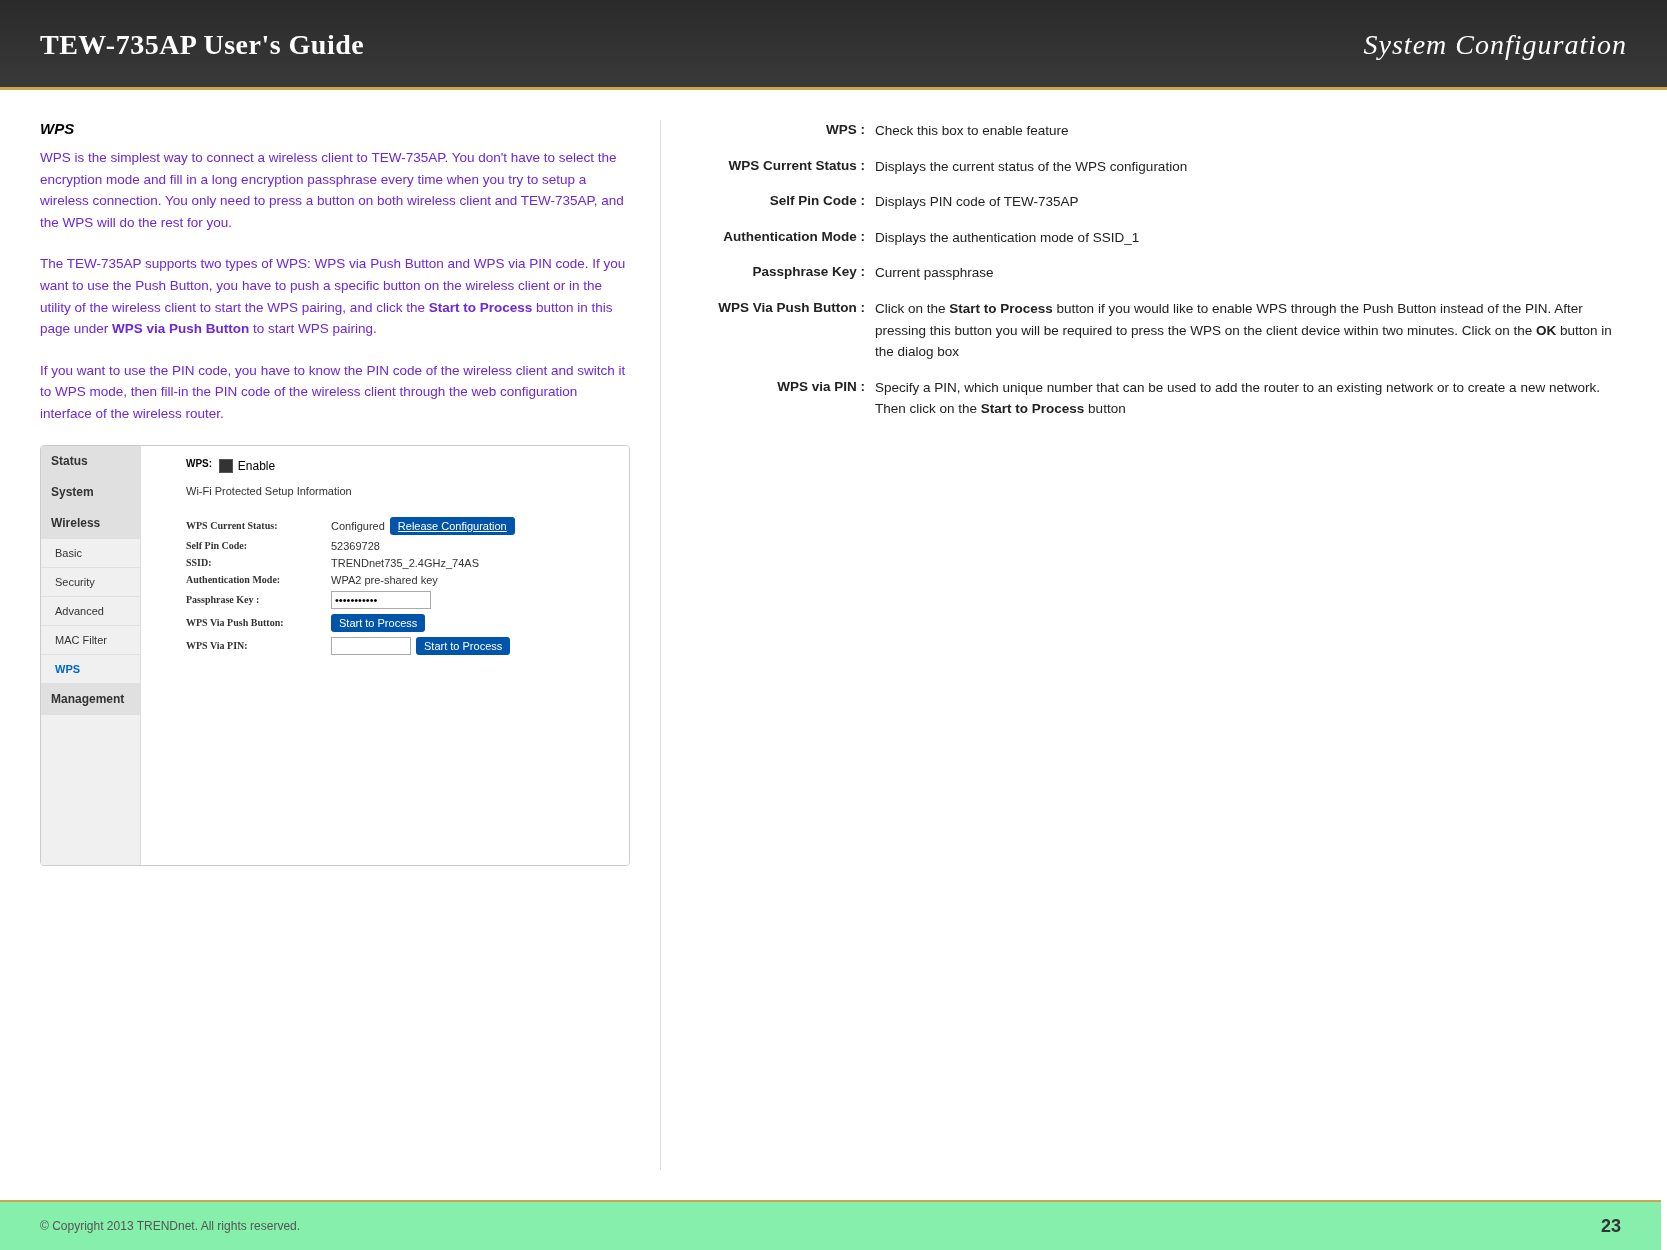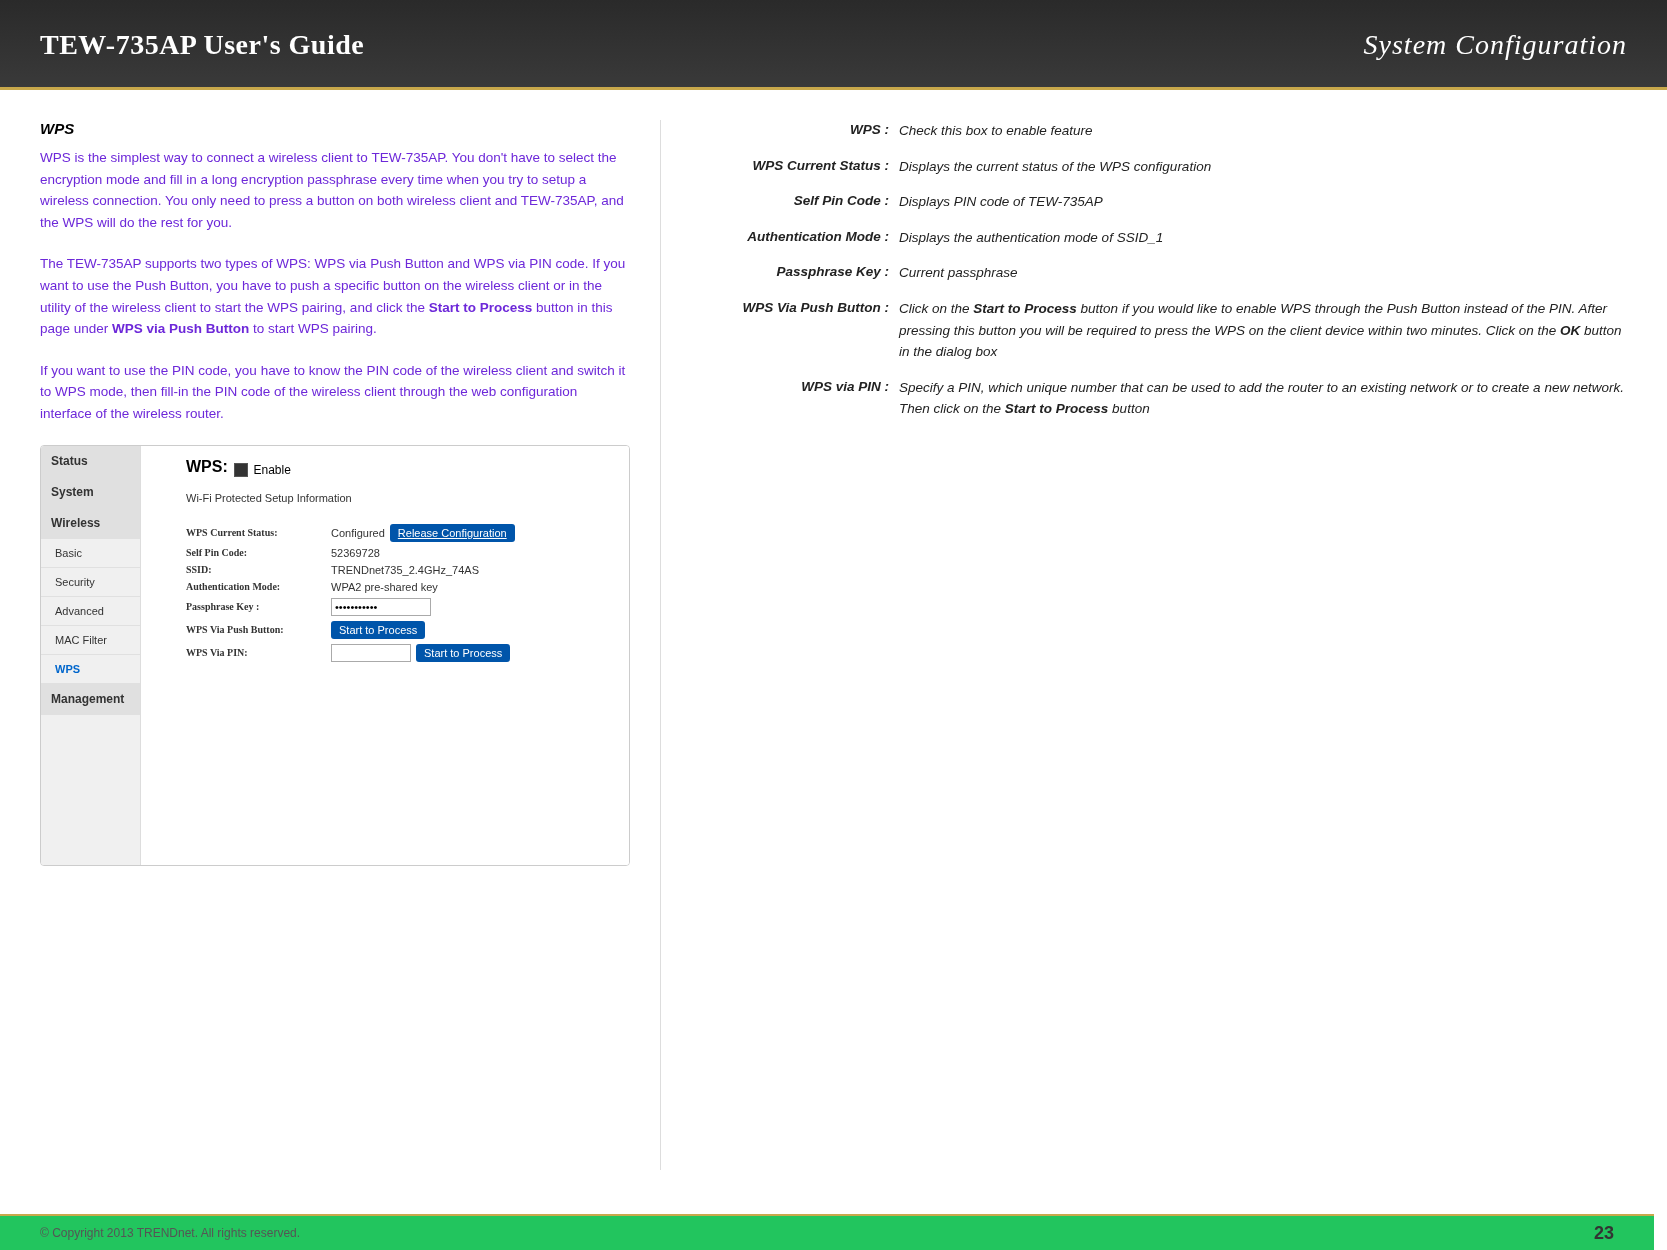--- a/index.html
+++ b/index.html
@@ -122,21 +122,21 @@
     }
 
     .mockup-content {
       flex: 1;
       padding: 12px;
       background: #fff;
     }
 
     .wps-label {
       font-weight: bold;
-      font-size: 16px;
+      font-size: 10px;
       margin-bottom: 6px;
     }
 
     .wifi-info-title {
       font-weight: normal;
       font-size: 11px;
       margin-bottom: 20px;
       color: #333;
     }
 
@@ -203,23 +203,22 @@
       height: 18px;
       border: 1px solid #aaa;
       background: #fff;
       font-size: 11px;
       padding: 1px 3px;
     }
 
     
     .right-panel {
       flex: 1;
-      padding-left: 38px;
+      padding-left: 14px;
       border-left: 1px solid #ddd;
-      font-style: italic;
     }
 
     .description-table {
       width: 100%;
       font-size: 13.5px;
       line-height: 1.55;
     }
 
     .desc-row {
       display: flex;
@@ -246,28 +245,28 @@
 
     .desc-text .bold {
       font-weight: bold;
     }
 
     
     .footer {
       position: absolute;
       bottom: 0;
       left: 0;
-      right: 13px;
-      height: 36px;
+      right: 6px;
+      height: 50px;
       border-top: 2px solid #c8a84b;
       display: flex;
       align-items: center;
       justify-content: space-between;
       padding: 0 40px;
-      background: #22c55e;
+      background: #86efac;
     }
 
     .footer-text {
       font-size: 12px;
       color: #555;
     }
 
     .footer-page {
       font-size: 18px;
       color: #333;

